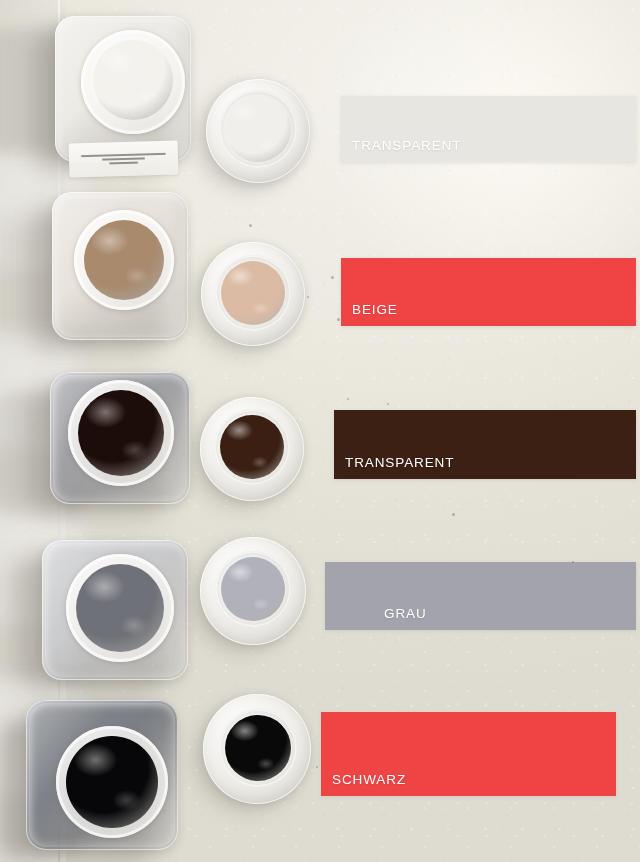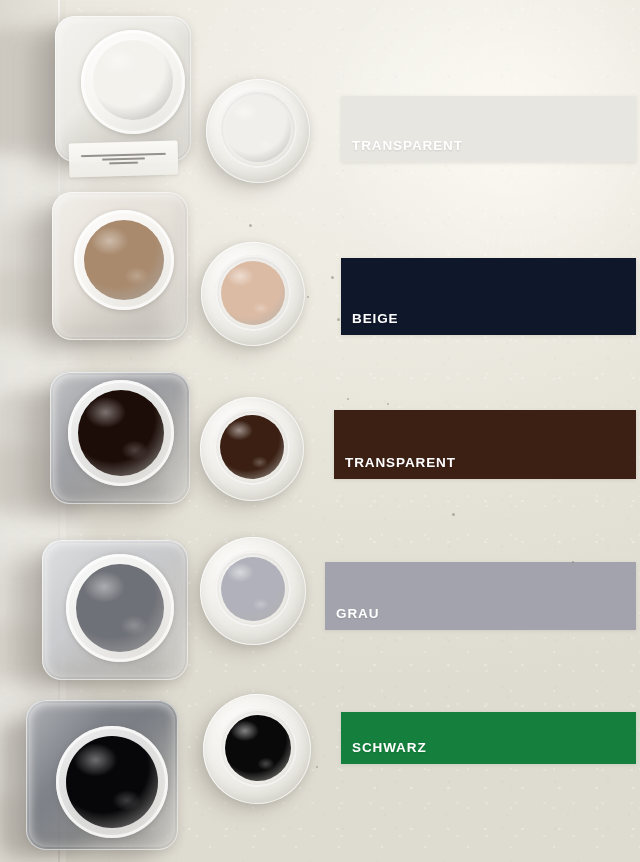--- a/index.html
+++ b/index.html
@@ -213,21 +213,20 @@
   }
   .swatch-label {
     position: absolute;
     left: 11px;
     bottom: 9px;
     font-size: 13.5px;
     letter-spacing: .9px;
     color: #ffffff;
     white-space: nowrap;
     text-shadow: 0 1px 2px rgba(0,0,0,.12);
-    font-weight: bold;
   }
 
   
   .speck {
     position: absolute;
     border-radius: 50%;
     background: rgba(90,84,76,.38);
     filter: blur(.4px);
   }
 </style>
@@ -330,30 +329,30 @@
         <div class="cap-outer"></div>
         <div class="cap-knurl"></div>
         <div class="cap-inner" style="left: 16px; top: 15px; width: 78px; height: 78px; background: radial-gradient(circle at 40% 34%, rgba(255, 255, 255, 0.92), rgba(238, 237, 232, 0.82) 70%, rgba(218, 216, 209, 0.78) 100%);"></div>
         <div class="cap-fill" style="left: 22px; top: 21px; width: 66px; height: 66px; background: radial-gradient(circle at 42% 36%, rgb(9, 9, 9) 0%, rgb(9, 9, 9) 58%, rgba(0, 0, 0, 0.26) 100%);"></div>
       </div>
     </div>
   <div id="swatch-layer">
       <div class="swatch" style="left: 341px; top: 96px; width: 295px; height: 66px; background: rgb(232, 230, 225);">
         <span class="swatch-label" style="color: rgb(255, 255, 255);">TRANSPARENT</span>
       </div>
-      <div class="swatch" style="left: 341px; top: 258px; width: 295px; height: 77px; background: #0f172a;">
+      <div class="swatch" style="left: 341px; top: 258px; width: 295px; height: 68px; background: #ef4444;">
         <span class="swatch-label" style="color: rgb(255, 255, 255);">BEIGE</span>
       </div>
       <div class="swatch" style="left: 334px; top: 410px; width: 302px; height: 69px; background: rgb(60, 32, 20);">
         <span class="swatch-label" style="color: rgb(255, 255, 255);">TRANSPARENT</span>
       </div>
       <div class="swatch" style="left: 325px; top: 562px; width: 311px; height: 68px; background: rgb(163, 163, 174);">
-        <span class="swatch-label" style="color: rgb(255, 255, 255);">GRAU</span>
-      </div>
-      <div class="swatch" style="left: 341px; top: 712px; width: 295px; height: 52px; background: #15803d;">
+        <span class="swatch-label" style="color: rgb(255, 255, 255); margin-left: 48px;">GRAU</span>
+      </div>
+      <div class="swatch" style="left: 321px; top: 712px; width: 295px; height: 84px; background: #ef4444;">
         <span class="swatch-label" style="color: rgb(255, 255, 255);">SCHWARZ</span>
       </div>
     </div>
   <div id="speck-layer">
       <div class="speck" style="left: 331px; top: 276px; width: 3px; height: 3px;"></div>
       <div class="speck" style="left: 337px; top: 318px; width: 3px; height: 3px;"></div>
       <div class="speck" style="left: 347px; top: 398px; width: 2px; height: 2px;"></div>
       <div class="speck" style="left: 387px; top: 403px; width: 2px; height: 2px;"></div>
       <div class="speck" style="left: 452px; top: 513px; width: 3px; height: 3px;"></div>
       <div class="speck" style="left: 572px; top: 561px; width: 2px; height: 2px;"></div>

